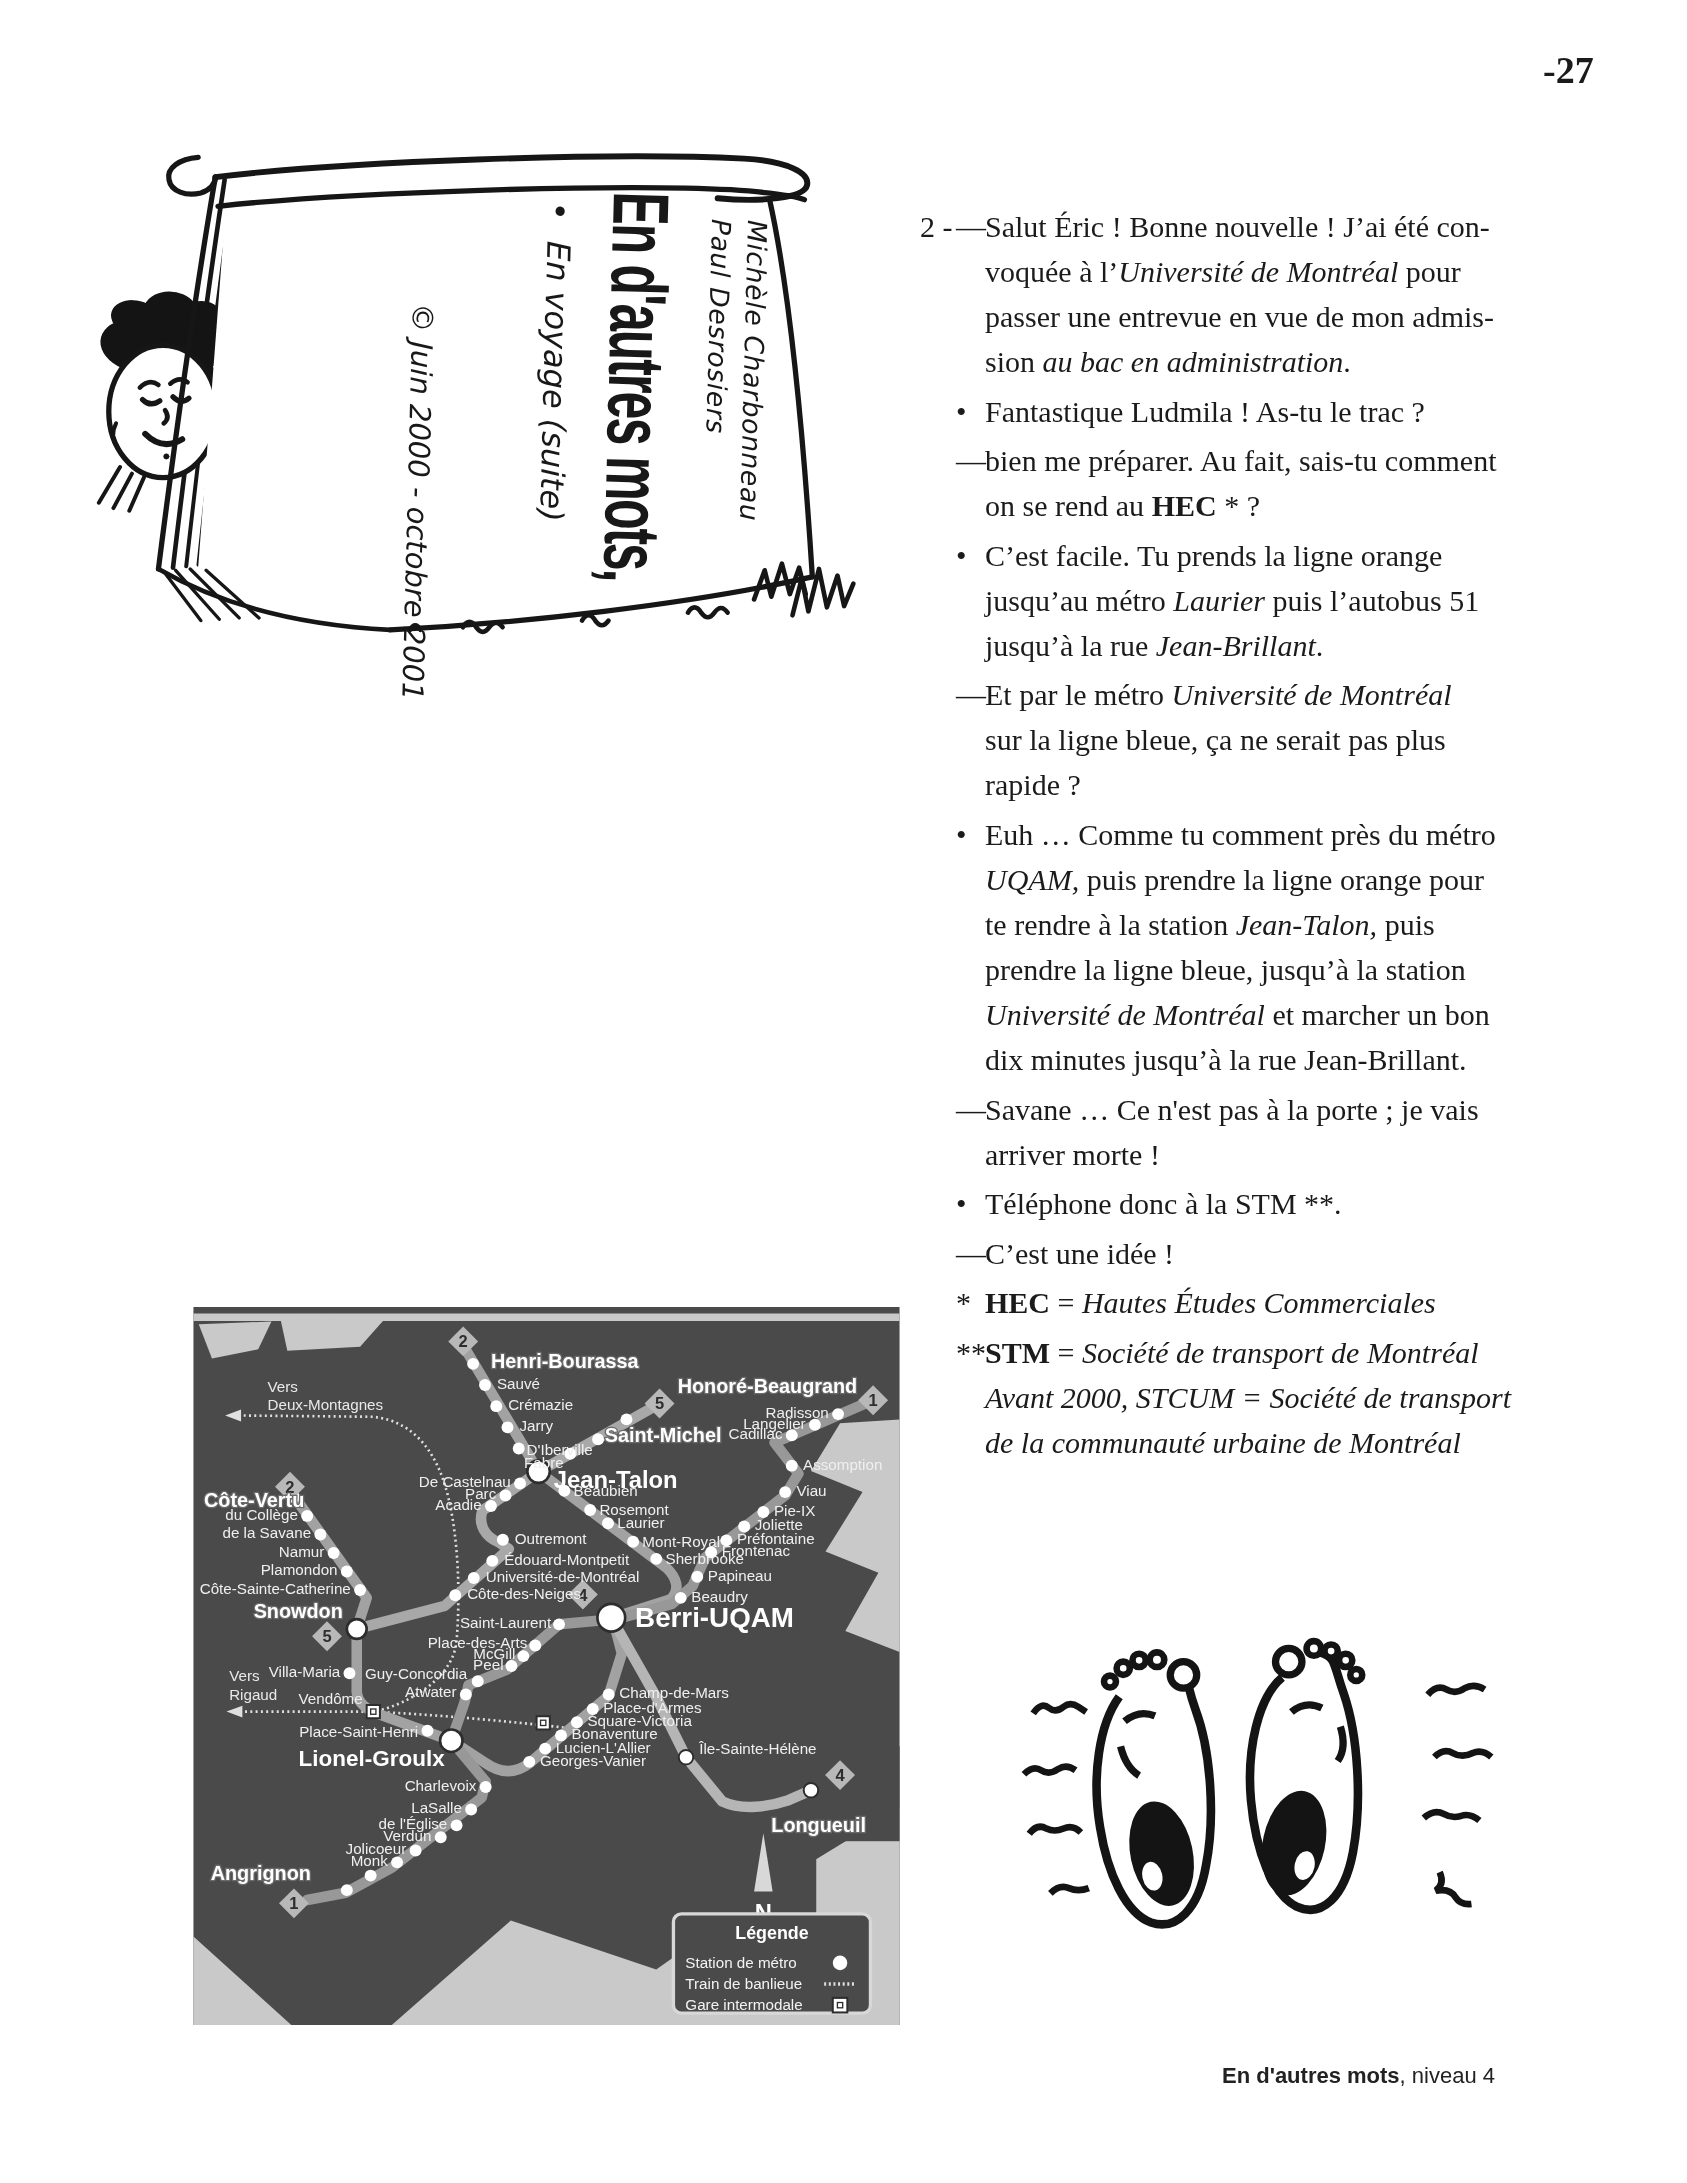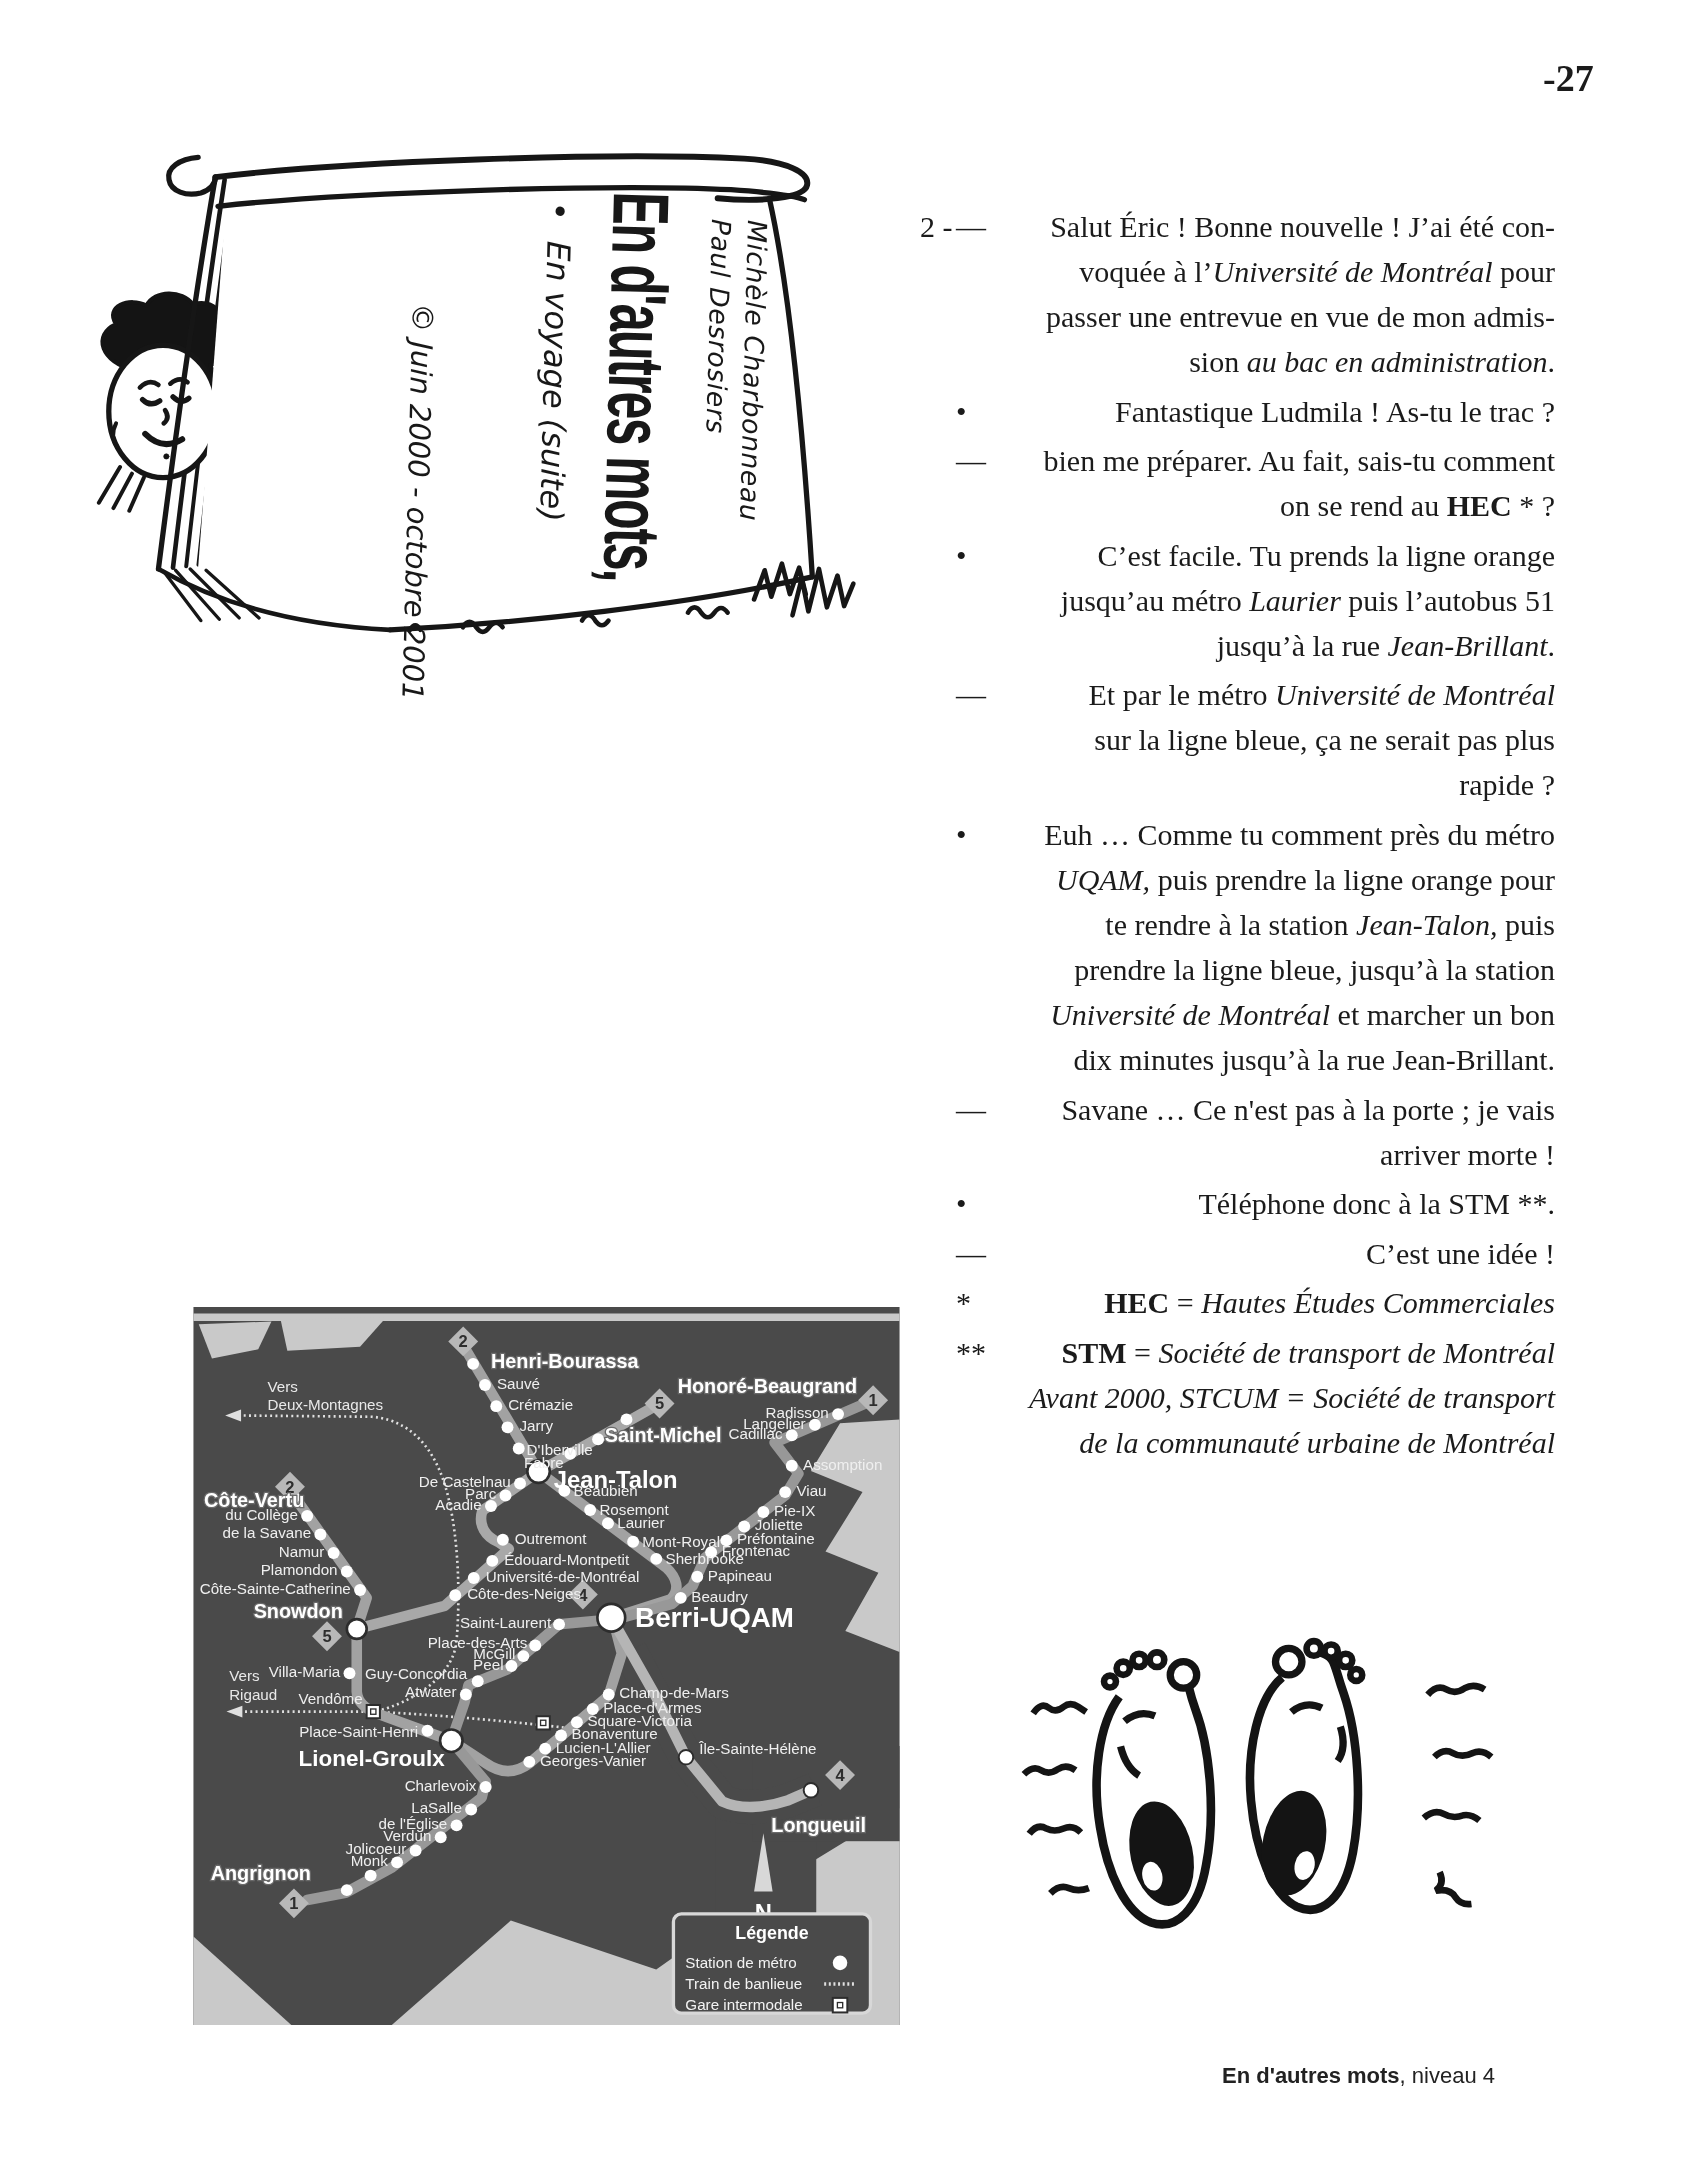--- a/index.html
+++ b/index.html
@@ -1,25 +1,25 @@
 <!DOCTYPE html>
 <html style="font-size:10.6px"><head>
 <meta charset="utf-8">
 <style>
   html,body{margin:0;padding:0;background:#888;}
   .page{position:relative;width:1687px;height:2183px;background:#ffffff;overflow:hidden;
         font-family:"Liberation Serif",serif;color:#1b1b1b;}
-  .pagenum{position:absolute;left:1543px;top:56px;font-size:38px;font-weight:bold;}
+  .pagenum{position:absolute;left:1543px;top:48px;font-size:38px;font-weight:bold;}
 
   
   #dialogue{position:absolute;left:920px;top:204px;width:635px;font-size:30px;line-height:45px;}
   .para{position:relative;padding-left:65px;margin:0 0 4.6px 0;}
   .para-num{position:absolute;left:0;top:0;}
   .marker{position:absolute;left:36px;top:0;}
-  .line{white-space:nowrap;text-align:right;}
+  .line{white-space:nowrap;}
   .i{font-style:italic;}
   .b{font-weight:bold;}
 
   
   .cover{position:absolute;left:271px;top:106px;width:476px;height:569px;
          transform:rotate(91.5deg);font-family:"DejaVu Sans",sans-serif;color:#181818;z-index:3;}
   .cover .authors{margin:22.5px 0 0 61px;font-style:italic;font-size:26.5px;line-height:36px;letter-spacing:0.7px;}
   .cover .title{margin:17px 0 0 36px;font-family:"Liberation Sans",sans-serif;font-weight:bold;
                 font-size:61px;letter-spacing:-2px;white-space:nowrap;
                 transform:scale(0.82,1.3);transform-origin:left top;}

